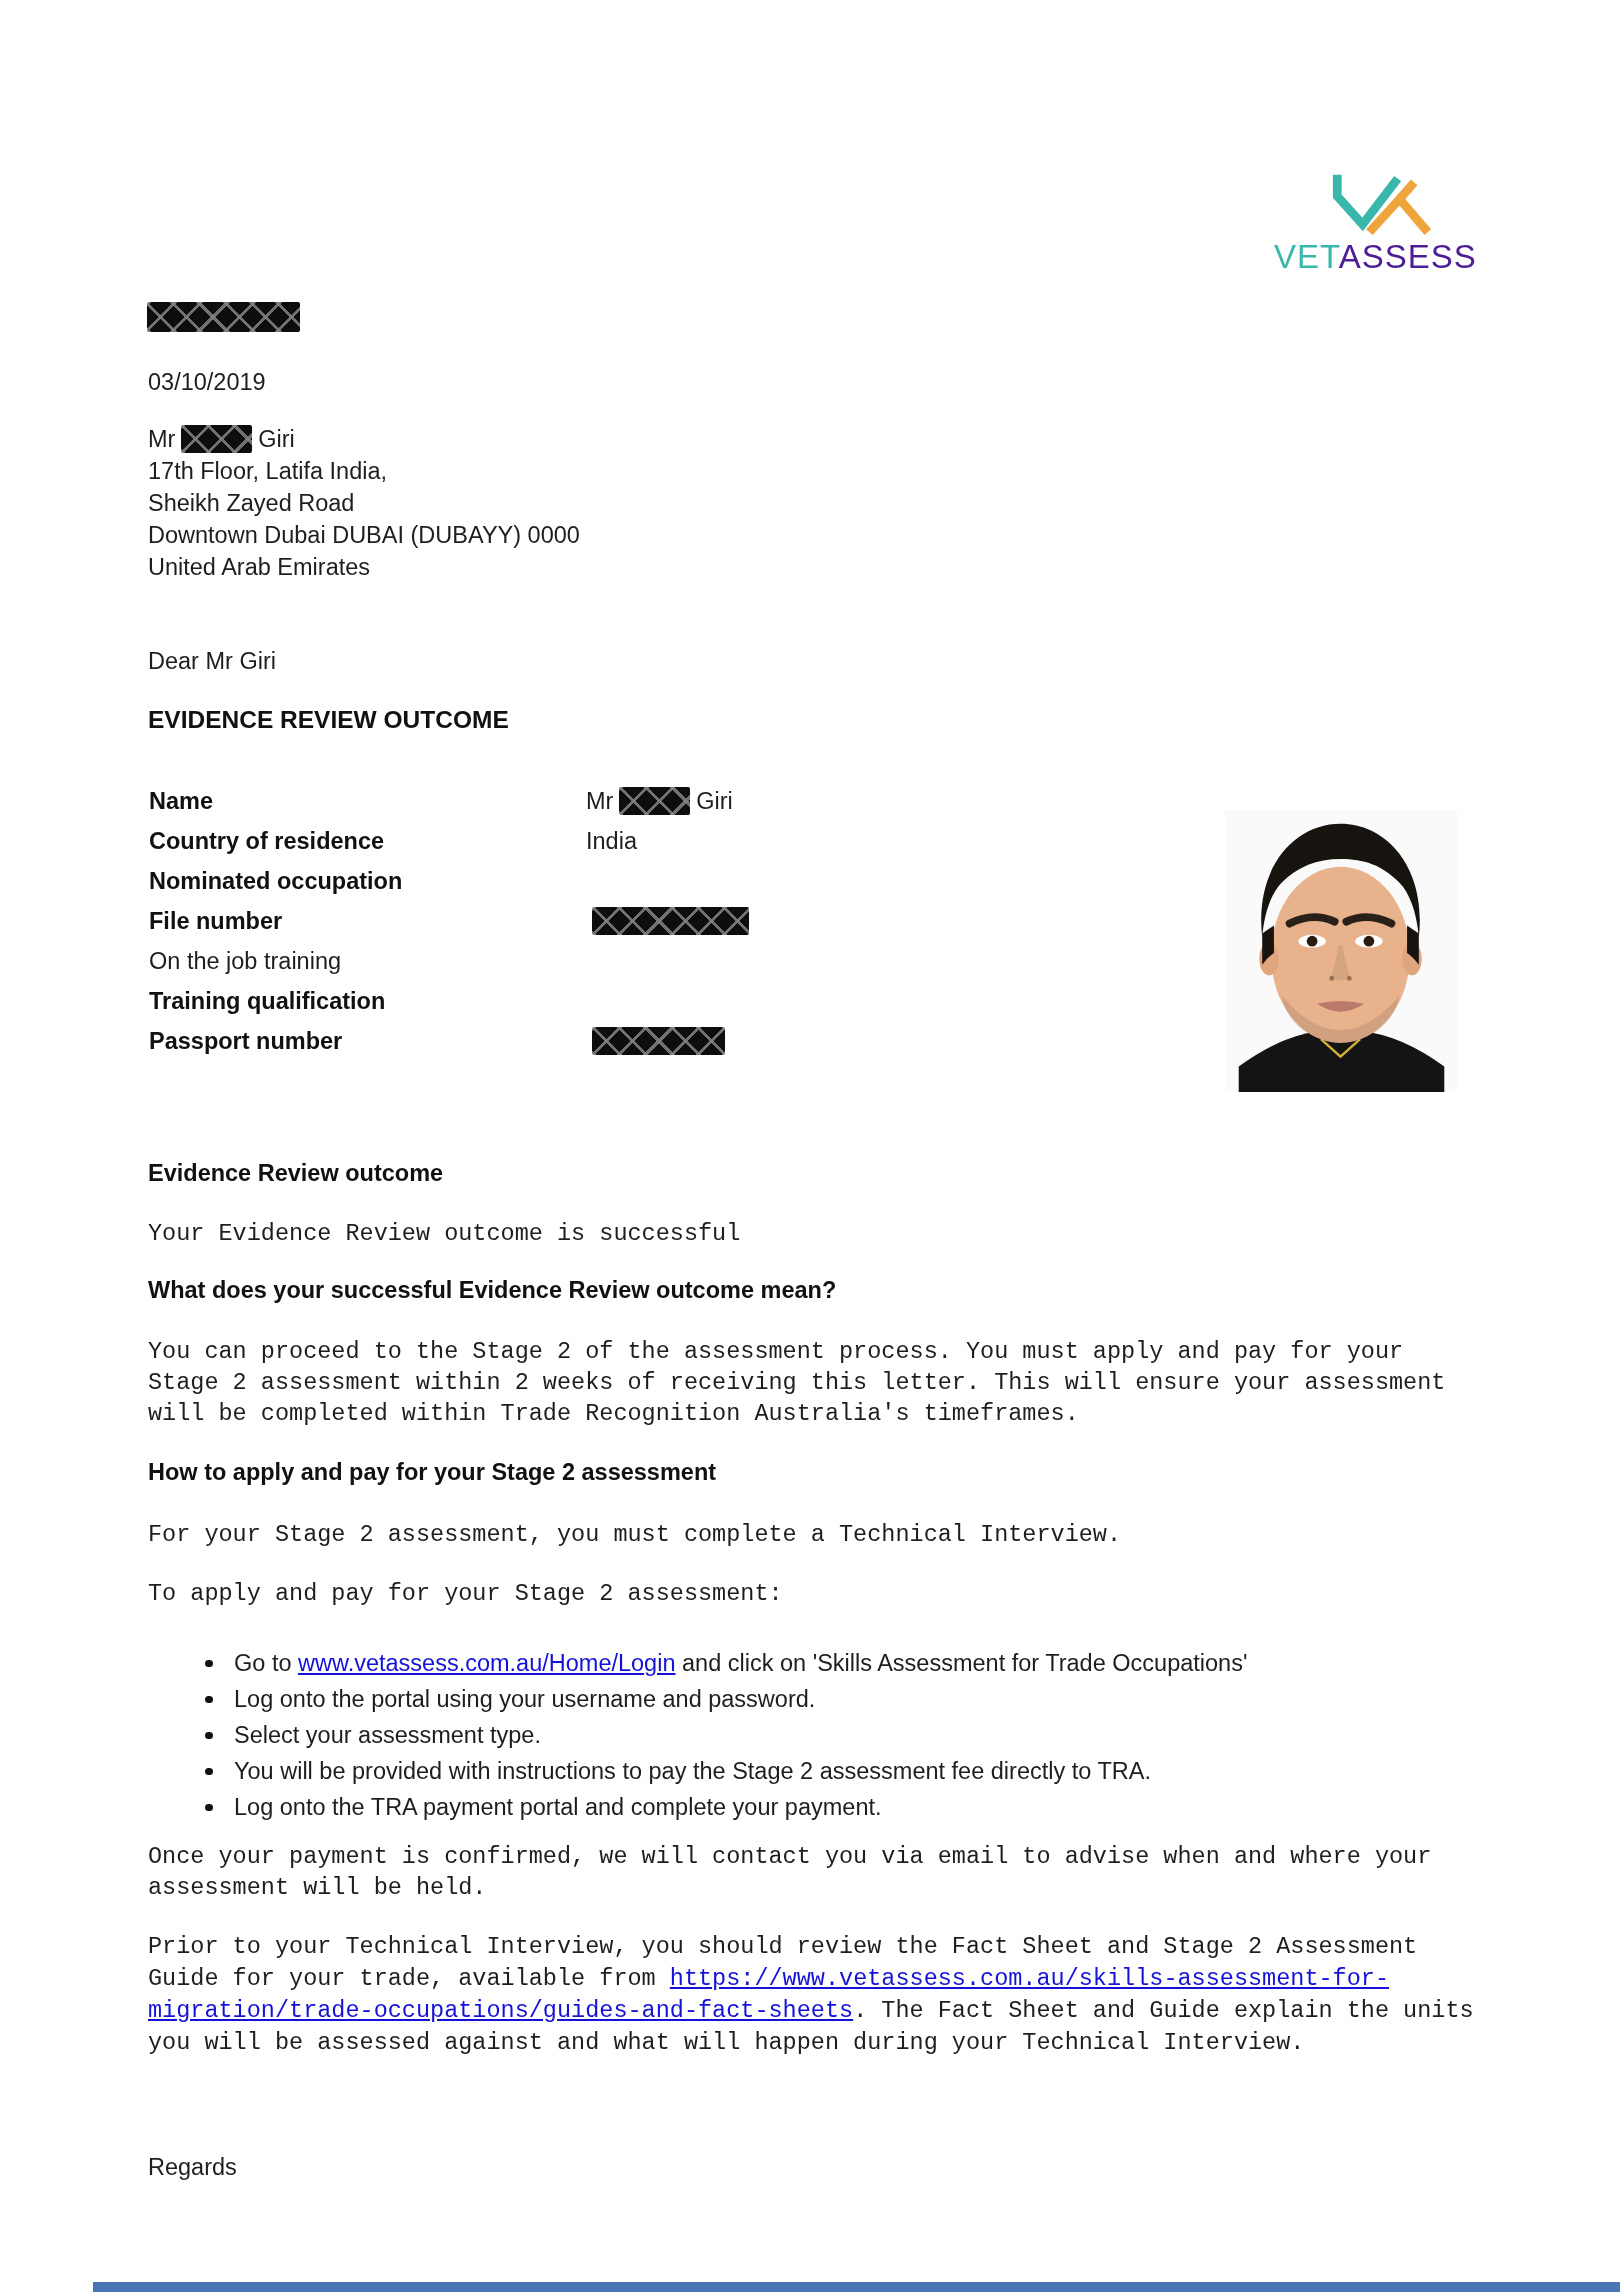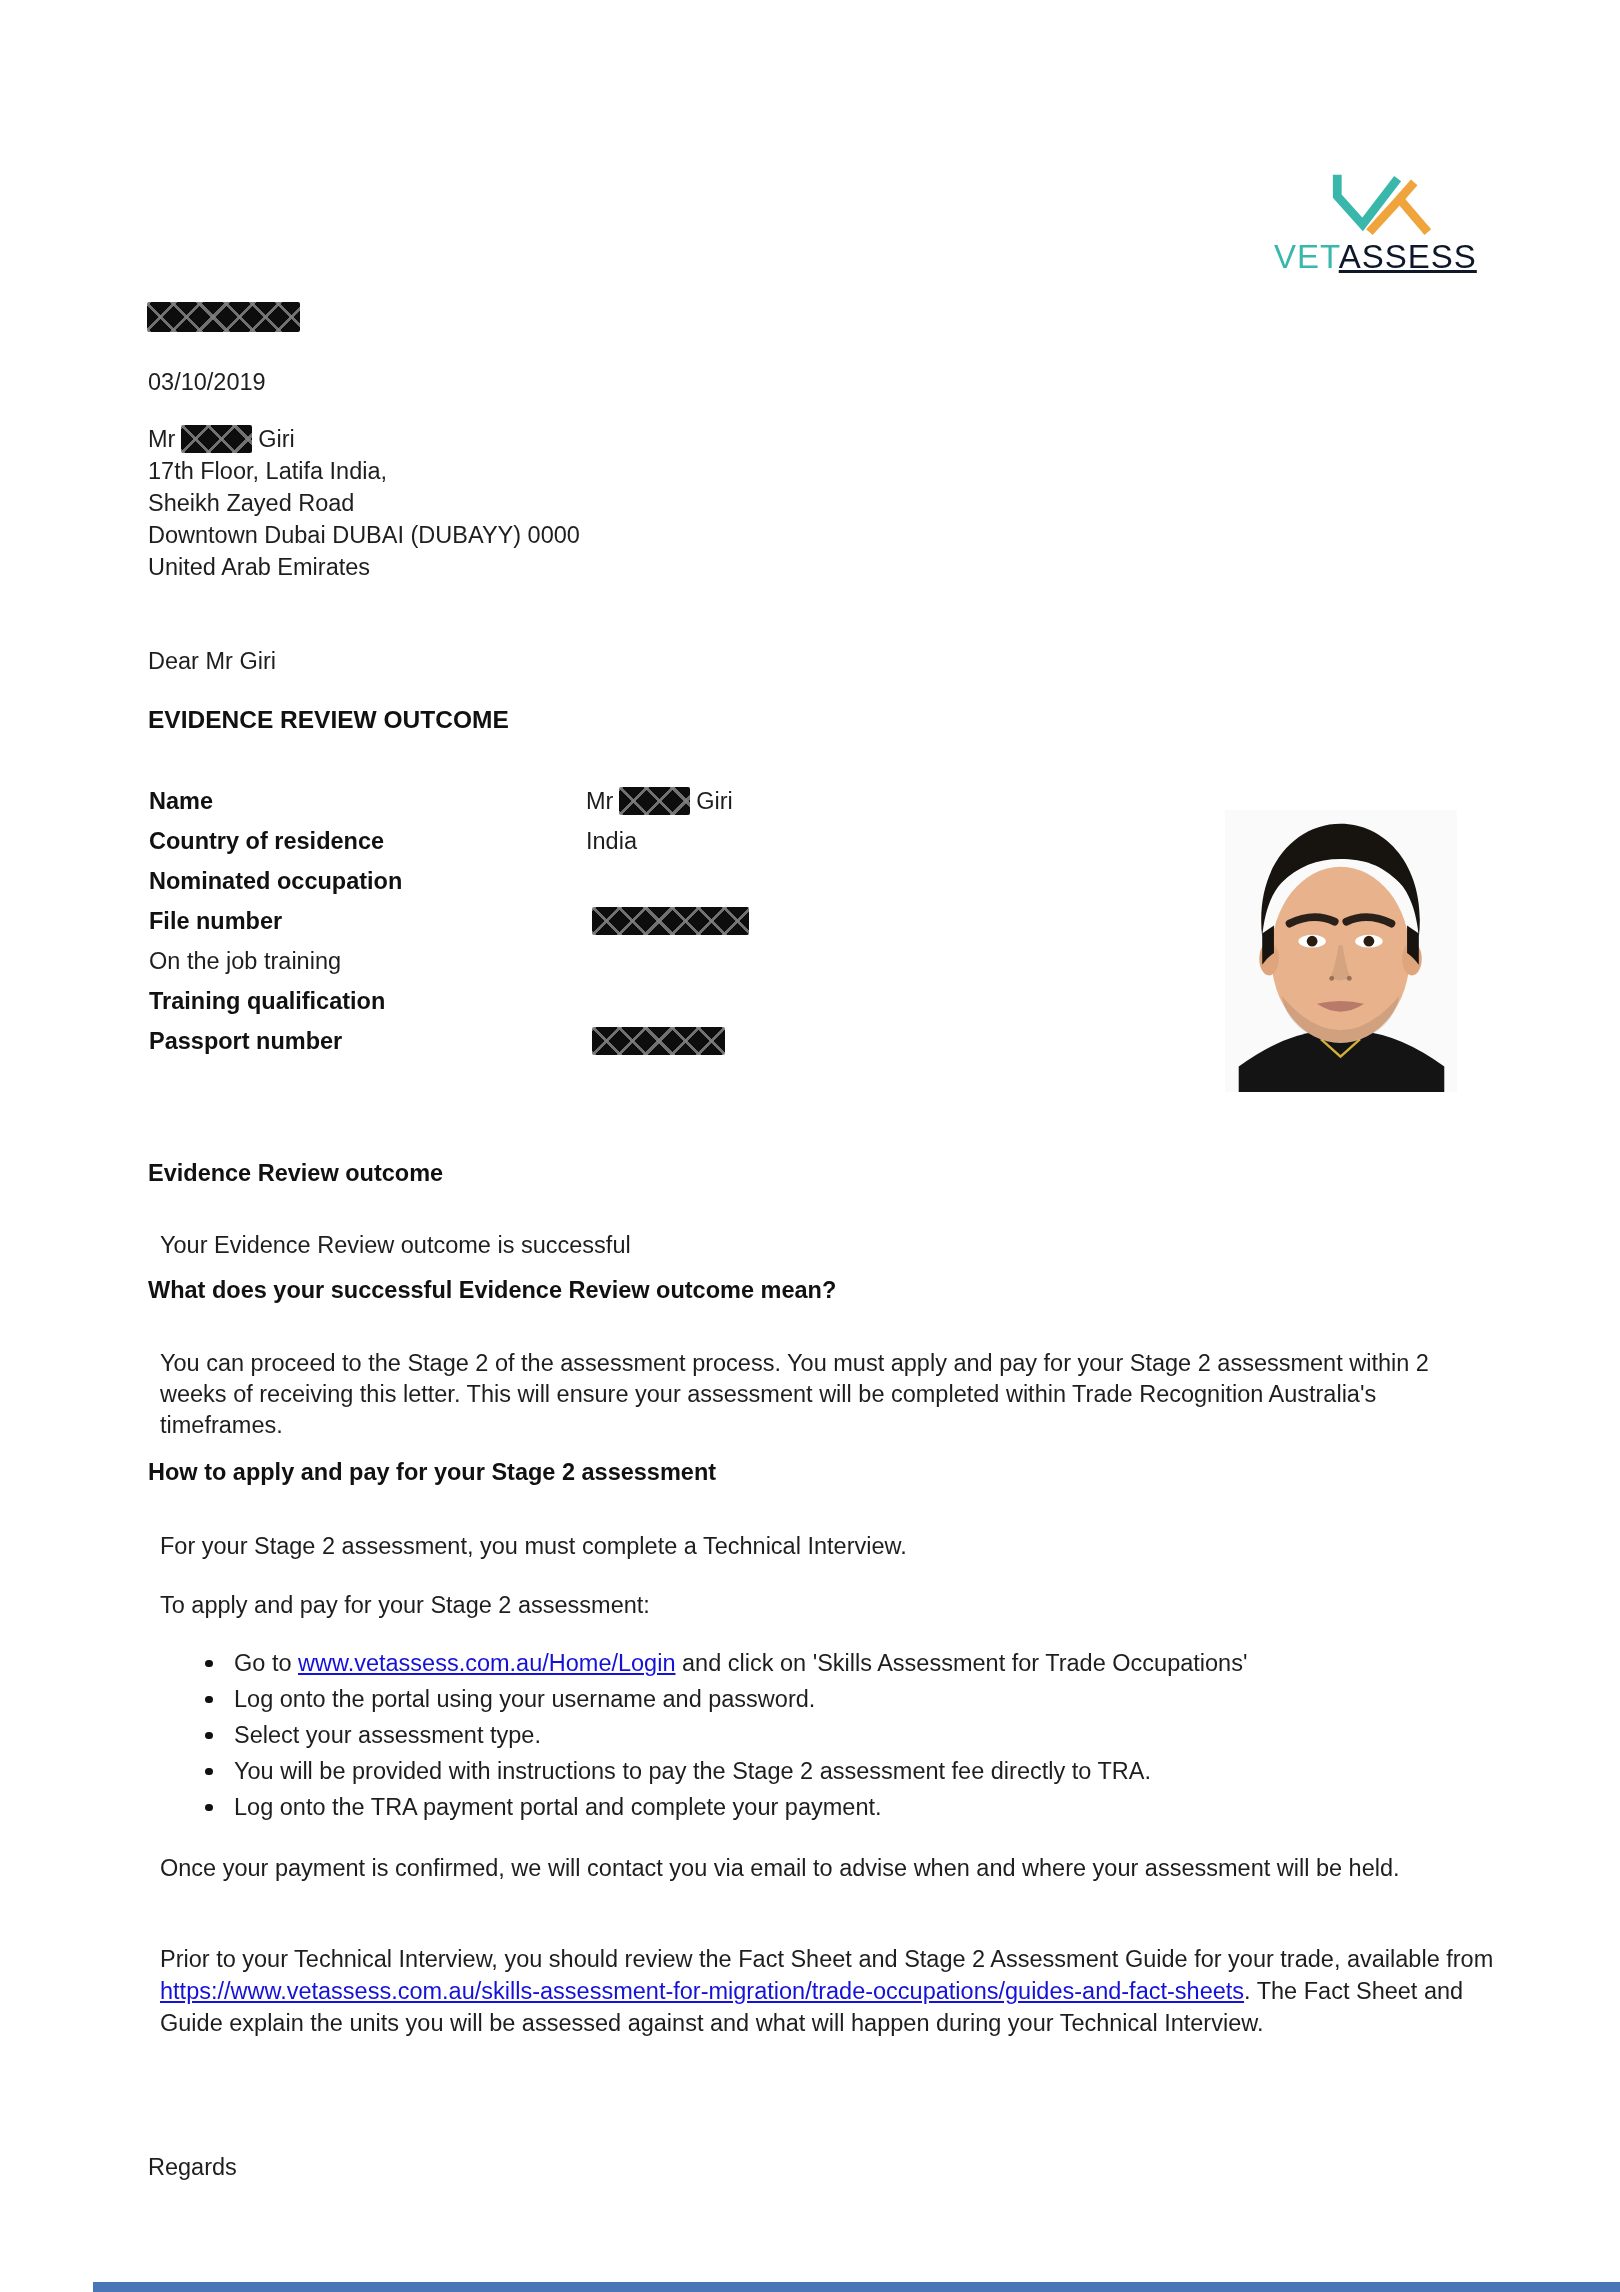--- a/index.html
+++ b/index.html
@@ -9,21 +9,21 @@
     background:#ffffff;
     font-family:"Liberation Sans","DejaVu Sans",sans-serif;
     color:#1e1e1e;
     overflow:hidden;
   }
   .abs{position:absolute;}
   
   .logo-mark{left:1329px;top:163px;width:110px;height:74px;}
   .logo-text{left:1274px;top:238px;font-size:33px;letter-spacing:1px;white-space:nowrap;}
   .logo-text .vet{color:#3ab7ab;}
-  .logo-text .assess{color:#0f172a;text-decoration:underline;}
+  .logo-text .assess{color:#4c1d95;}
   
   .redaction{
     display:inline-block;
     background-color:#0d0d0d;
     background-image:
       repeating-linear-gradient(45deg, rgba(130,130,130,.85) 0 2.9px, transparent 2.9px 18.6px),
       repeating-linear-gradient(135deg, rgba(130,130,130,.85) 0 2.9px, transparent 2.9px 18.6px);
     border-radius:2px;
     vertical-align:middle;
   }
@@ -39,21 +39,21 @@
   .h-outcome{left:148px;top:1160px;}
   .p-success{left:148px;top:1218px;}
   .h-mean{left:148px;top:1277px;}
   .p-mean{left:148px;top:1336px;width:1338px;}
   .h-how{left:148px;top:1459px;}
   .p-for{left:148px;top:1519px;}
   .p-toapply{left:148px;top:1578px;}
   .p-once{left:148px;top:1841px;width:1338px;}
   .p-prior{left:148px;top:1931px;width:1341px;line-height:32px;overflow-wrap:break-word;}
   .regards{left:148px;top:2152px;}
-  p{margin:12px;}
+  p{margin:0;font-family:Liberation Mono, monospace;}
   
   .details{left:149px;top:781px;width:1068px;}
   .details-row{display:flex;height:40px;line-height:40px;font-size:23.5px;}
   .details-label{width:437px;font-weight:bold;color:#111;flex:none;}
   .details-value{white-space:nowrap;}
   
   .steps{left:148px;top:1629px;width:1353px;margin:16px;padding:0;list-style:none;font-size:23.5px;}
   .steps li{position:relative;padding-left:70px;line-height:36px;}
   .steps li::before{
     content:"";position:absolute;left:41px;top:14.7px;width:7.8px;height:7.8px;

